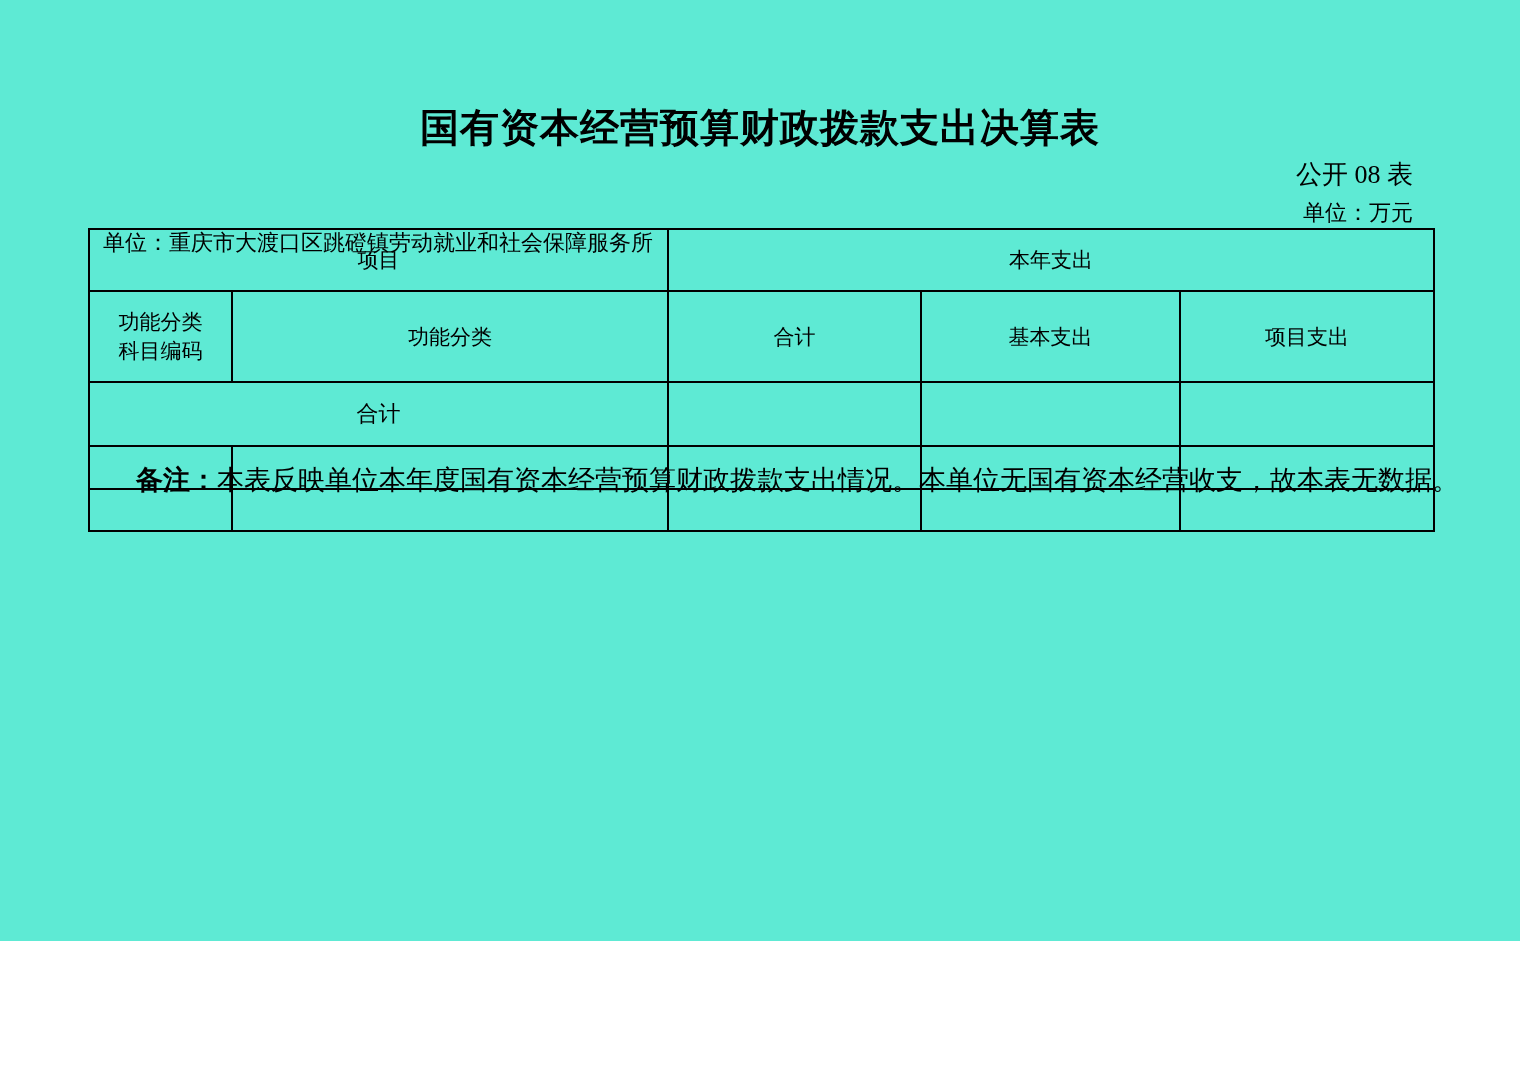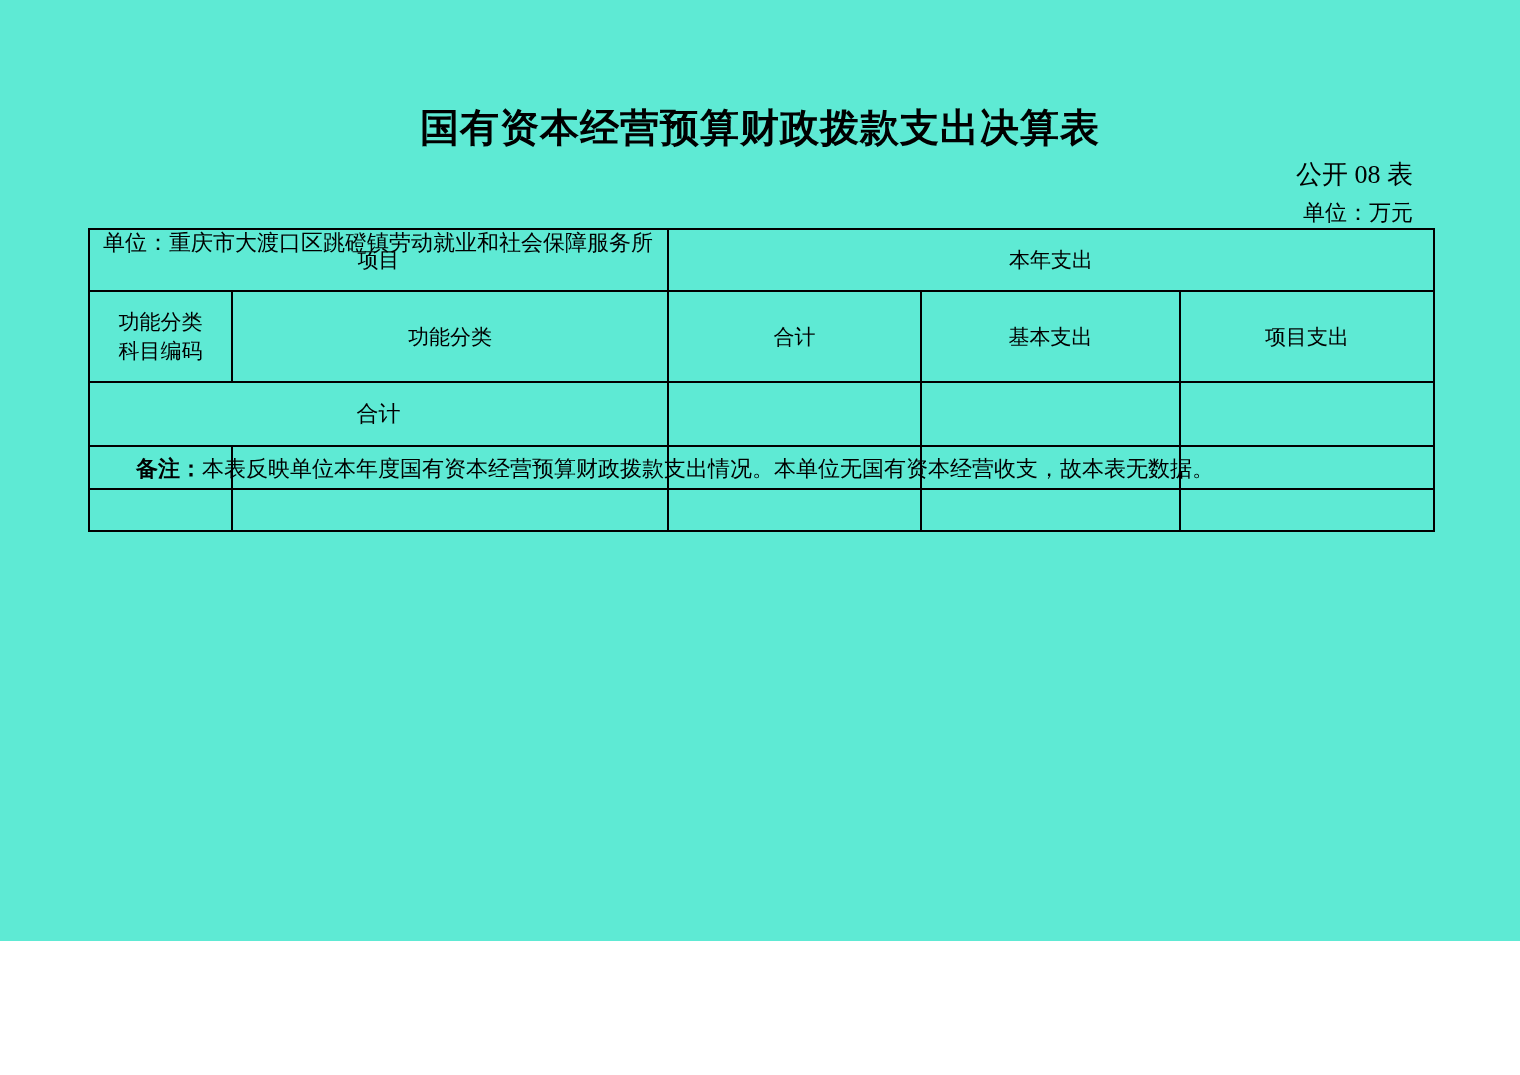--- a/index.html
+++ b/index.html
@@ -76,23 +76,23 @@
   .row-h3 { height: 42px; }
   .row-h4 { height: 43px; }
   .row-h5 { height: 42px; }
   .kai-cell {
     font-family: "Liberation Serif", "DejaVu Serif", serif !important;
     font-size: 22px !important;
   }
   .note {
     position: absolute;
     left: 136px;
-    top: 454px;
+    top: 465px;
     font-family: Liberation Serif, serif;
-    font-size: 22px;
+    font-size: 27px;
     line-height: 30px;
   }
   .note-label {
     font-weight: 700;
   }
   .page-number {
     position: absolute;
     top: 997px;
     left: 0;
     width: 100%;

